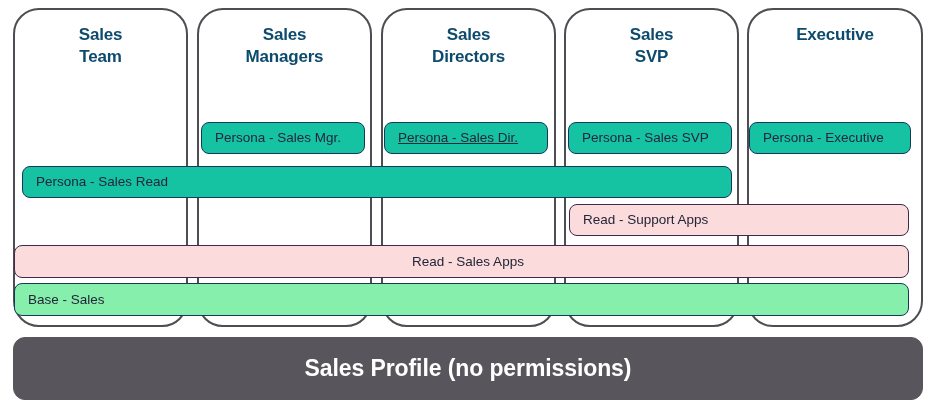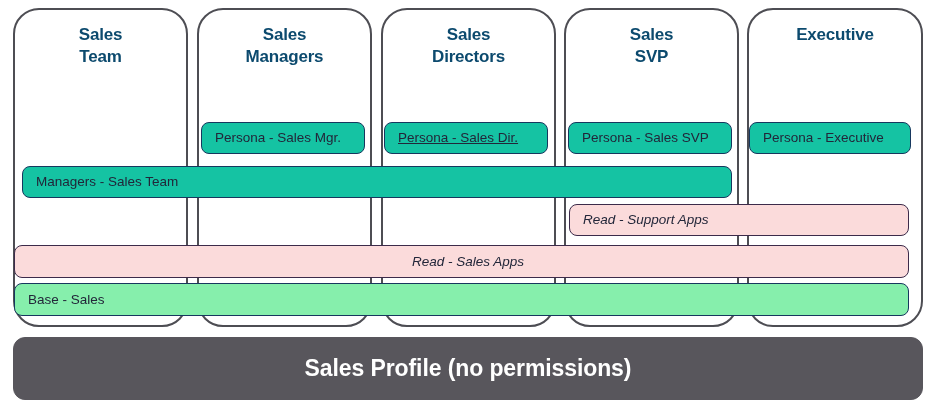--- a/index.html
+++ b/index.html
@@ -59,21 +59,20 @@
   }
   .bar-persona {
     background: #15c3a3;
     border: 1px solid #17375e;
     color: #222639;
   }
   .bar-read {
     background: #fbdbdb;
     border: 1px solid #3c2b4a;
     color: #222639;
-    font-style: italic;
   }
   .bar-base {
     background: #86efac;
     border: 1px solid #17375e;
     color: #222639;
   }
 
   
   .profile-bar {
     position: absolute;
@@ -123,21 +122,21 @@
       <div class="bar bar-persona" style="left: 384px; top: 122px; width: 164px; height: 32px; text-decoration: underline;">
         <span>Persona - Sales Dir.</span>
       </div>
       <div class="bar bar-persona" style="left: 568px; top: 122px; width: 164px; height: 32px;">
         <span>Persona - Sales SVP</span>
       </div>
       <div class="bar bar-persona" style="left: 749px; top: 122px; width: 162px; height: 32px;">
         <span>Persona - Executive</span>
       </div>
       <div class="bar bar-persona" style="left: 22px; top: 166px; width: 710px; height: 32px;">
-        <span>Managers - Sales Team</span>
+        <span>Persona - Sales Read</span>
       </div>
       <div class="bar bar-read" style="left: 569px; top: 204px; width: 340px; height: 32px;">
         <span>Read - Support Apps</span>
       </div>
       <div class="bar bar-read" style="left: 14px; top: 245px; width: 895px; height: 33px; justify-content: center;">
         <span>Read - Sales Apps</span>
       </div>
       <div class="bar bar-base" style="left: 14px; top: 283px; width: 895px; height: 33px;">
         <span>Base - Sales</span>
       </div>

